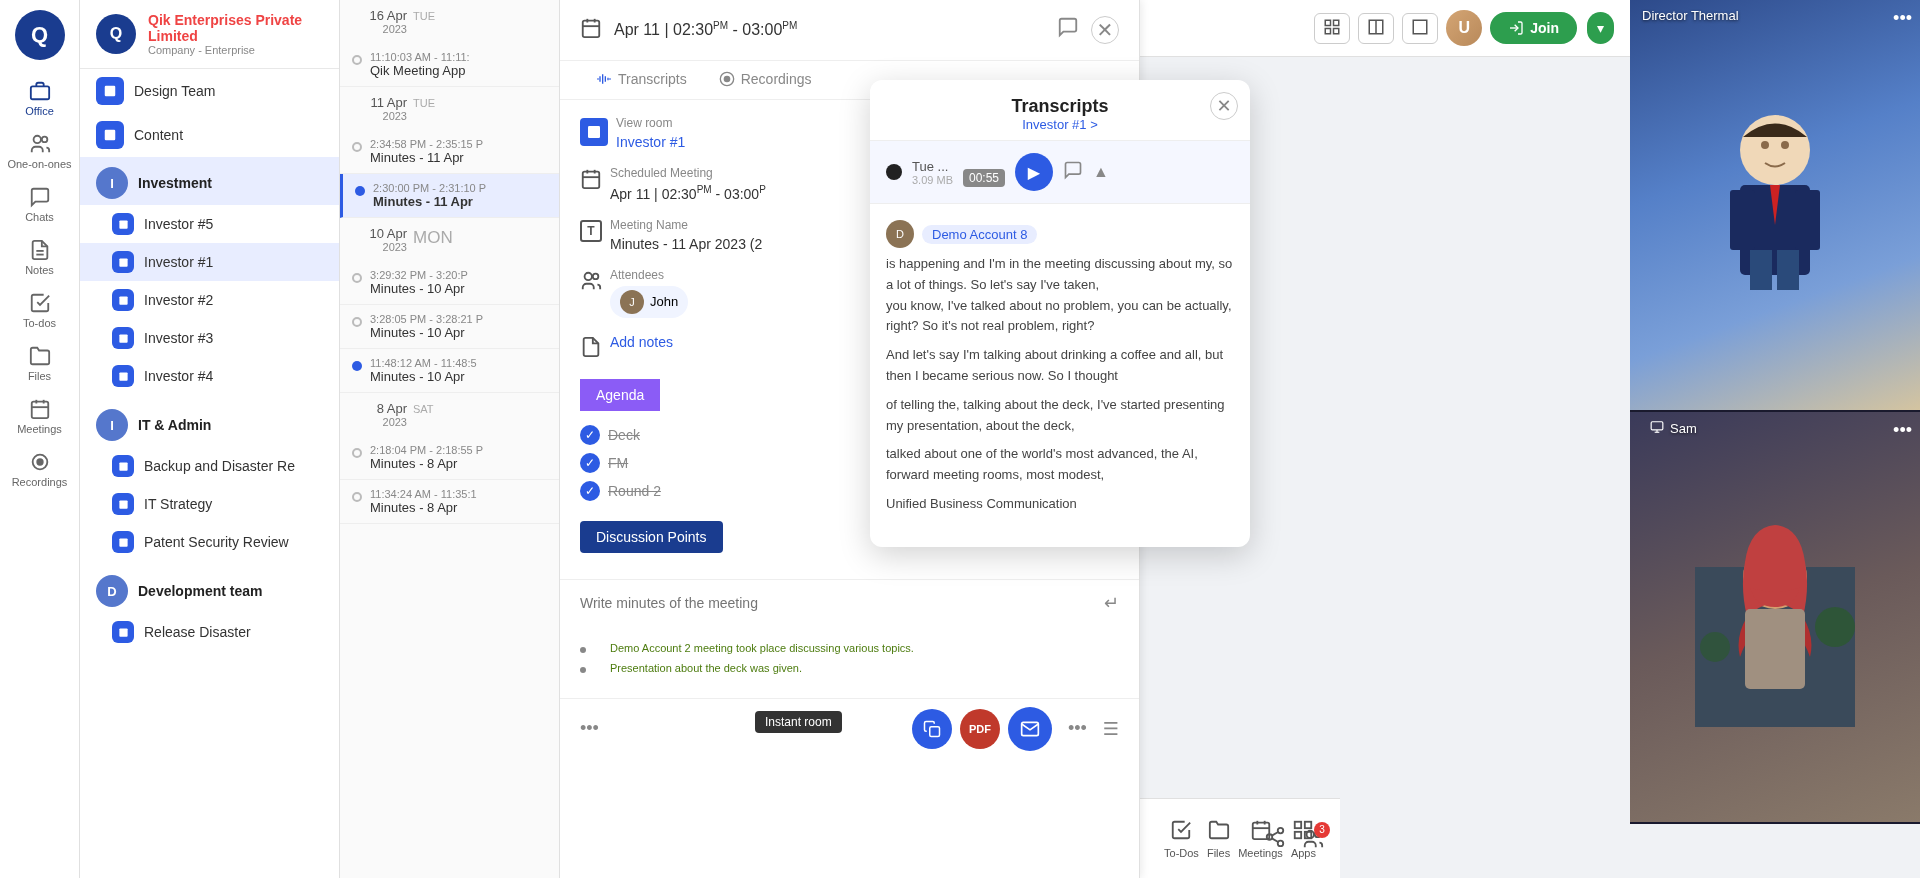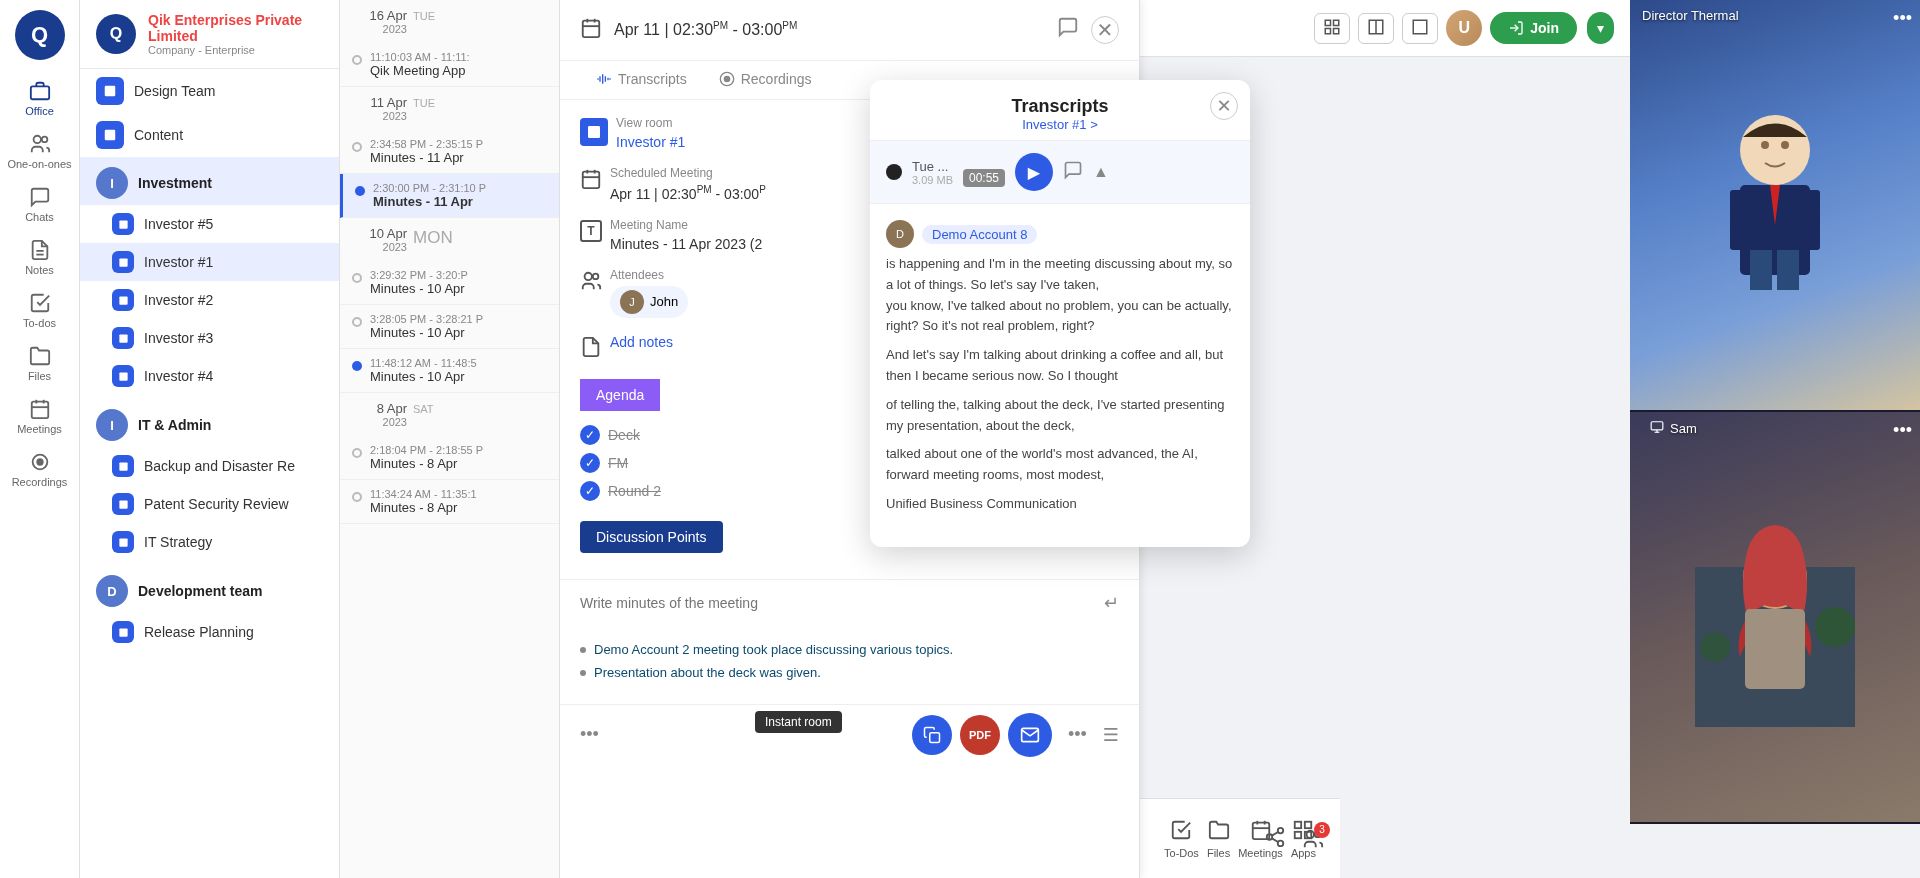--- a/index.html
+++ b/index.html
@@ -156,21 +156,21 @@
       border-top: 1px solid #eee; padding: 12px 20px; display: flex; align-items: center; gap: 10px;
     }
     .write-minutes-input {
       flex: 1; border: none; outline: none; font-size: 14px; color: #aaa; background: transparent;
     }
     .write-minutes-send { font-size: 18px; color: #888; cursor: pointer; }
 
     
     .summary-section { padding: 16px 20px; }
     .summary-item {
-      display: flex; align-items: flex-start; gap: 8px; margin-bottom: 8px; font-size: 13px; color: #0c4a6e;
+      display: flex; align-items: flex-start; gap: 24px; margin-bottom: 8px; font-size: 11px; color: #4d7c0f;
     }
     .summary-dot { width: 6px; height: 6px; border-radius: 50%; background: #888; margin-top: 5px; flex-shrink: 0; }
 
     
     .action-btns {
       display: flex; align-items: center; gap: 8px; padding: 8px 20px; border-top: 1px solid #eee;
     }
     .action-btn-copy {
       width: 40px; height: 40px; border-radius: 50%; background: #2d5be3;
       display: flex; align-items: center; justify-content: center; color: white; cursor: pointer; font-size: 16px;
@@ -459,42 +459,42 @@
           </svg>
       </div>
       <span class="channel-name">Backup and Disaster Re</span>
     </div>
     <div class="channel-section-item" style="padding-left:32px;">
       <div class="channel-icon blue" style="width:22px;height:22px;">
         <svg width="11" height="11" viewBox="0 0 24 24" fill="white">
             <rect x="3" y="3" width="18" height="18" rx="2"></rect>
           </svg>
       </div>
-      <span class="channel-name">Patent Security Review</span>
+      <span class="channel-name">IT Strategy</span>
     </div>
     <div class="channel-section-item" style="padding-left:32px;">
       <div class="channel-icon blue" style="width:22px;height:22px;">
         <svg width="11" height="11" viewBox="0 0 24 24" fill="white">
             <rect x="3" y="3" width="18" height="18" rx="2"></rect>
           </svg>
       </div>
-      <span class="channel-name">IT Strategy</span>
+      <span class="channel-name">Patent Security Review</span>
     </div>
 
     <div class="section-header" style="padding-top:14px;">
       <div class="section-header-avatar" style="background:#5577cc;">D</div>
       <span class="section-header-name">Development team</span>
     </div>
     <div class="channel-section-item" style="padding-left:32px;">
       <div class="channel-icon blue" style="width:22px;height:22px;">
         <svg width="11" height="11" viewBox="0 0 24 24" fill="white">
             <rect x="3" y="3" width="18" height="18" rx="2"></rect>
           </svg>
       </div>
-      <span class="channel-name">Release Planning</span>
+      <span class="channel-name">Release Disaster</span>
     </div>
   </div>
 </div>
 
 <div class="middle-panel scrollbar-thin">
 
   <div class="meeting-date-header">
     <div class="date-block">
       <div class="date-day">16 Apr</div>
       <div style="font-size:11px;color:#888;">2023</div>

